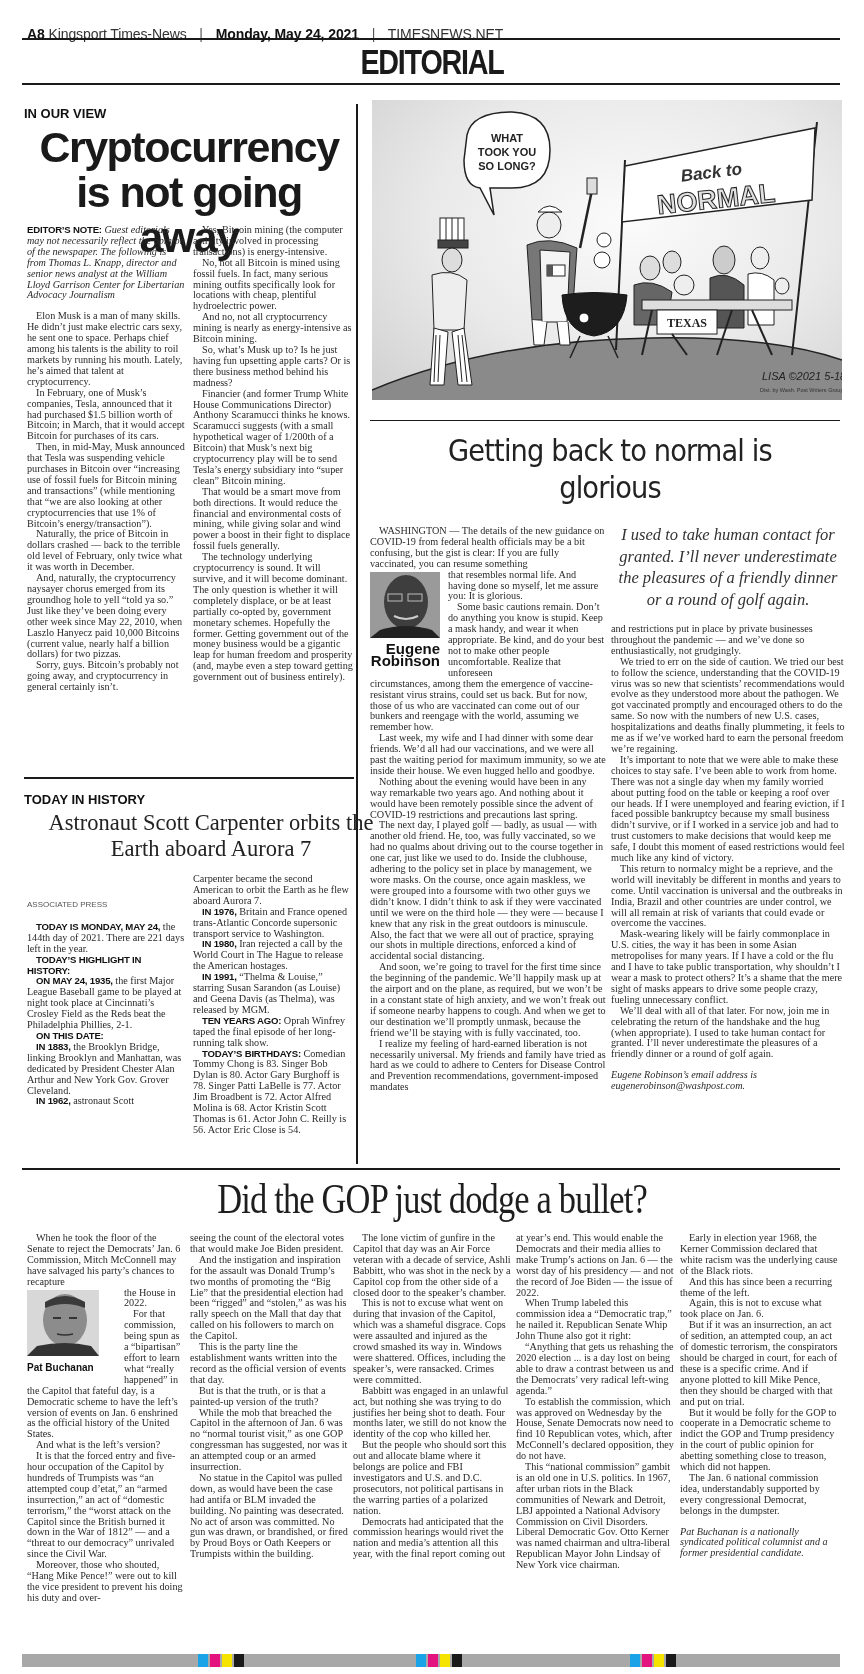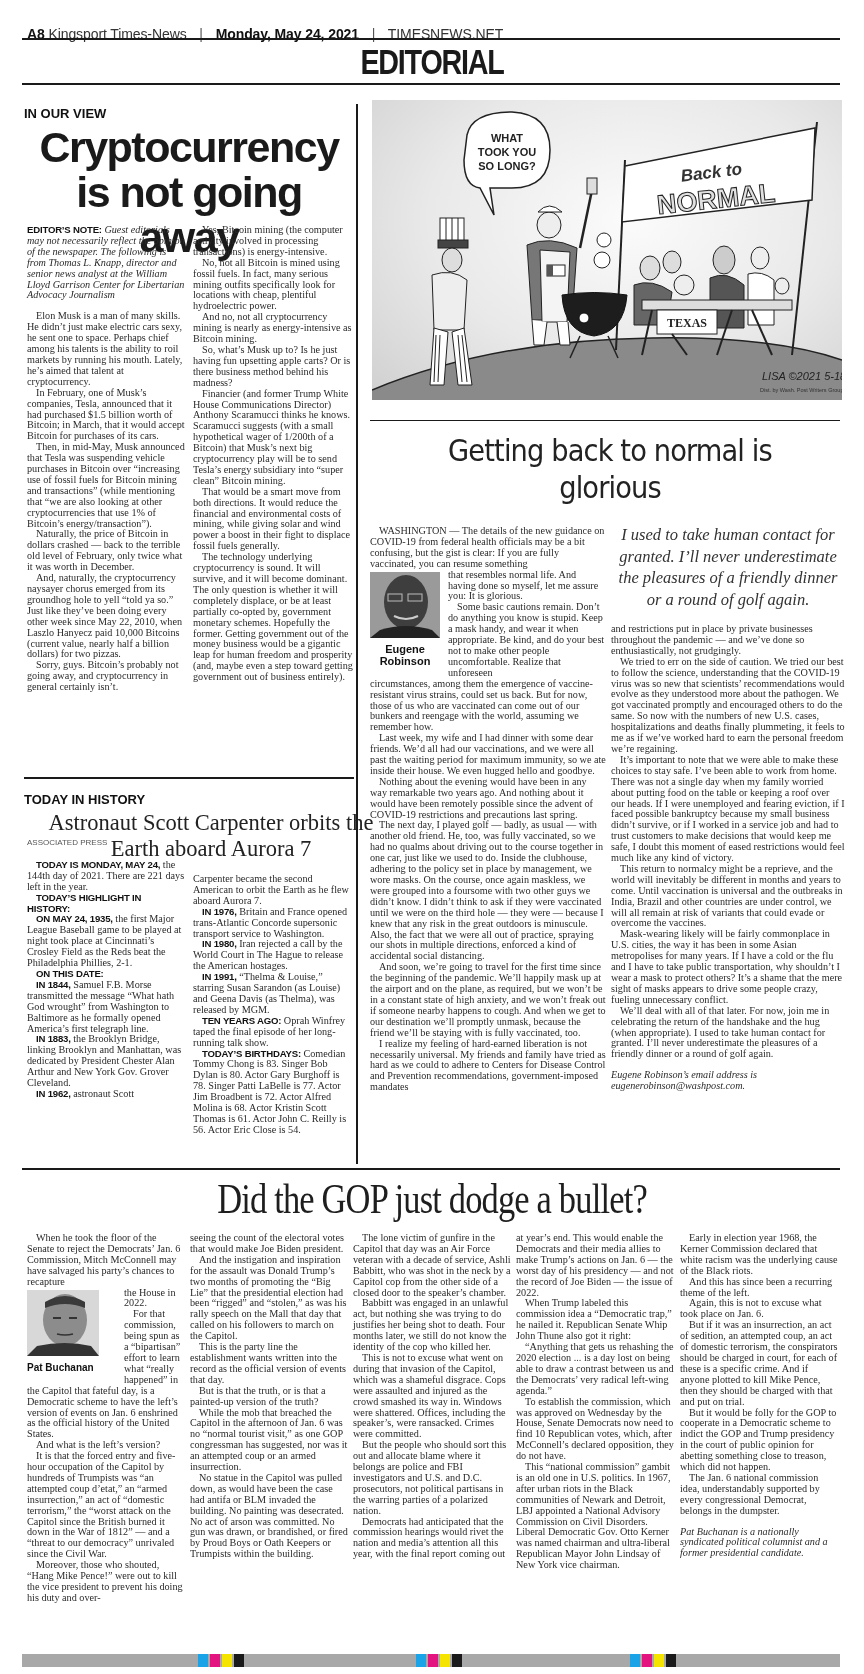--- a/index.html
+++ b/index.html
@@ -61,21 +61,21 @@
     left: 612px; width: 232px; top: 524px; text-align: center;
     font-family: "Liberation Serif", serif; font-style: italic;
     font-size: 16.5px; line-height: 21.5px; color: #333;
   }
   .mug {
     background: linear-gradient(160deg, #8a8a8a, #3f3f3f 60%, #2a2a2a);
     overflow: hidden;
   }
   .mugname {
     font-family: "Liberation Sans", sans-serif; font-weight: bold;
-    font-size: 11px; line-height: 12px; color: #111; text-align: center;
+    font-size: 15px; line-height: 12px; color: #111; text-align: right;
   }
   .gop-head {
     left: 0; width: 864px; top: 1176px; text-align: center;
     font-family: "Liberation Serif", serif; font-size: 42px;
     line-height: 46px; color: #1e1e1e; letter-spacing: -1px;
     transform: scaleX(0.82);
   }
   .bottombar { left: 22px; top: 1654px; width: 818px; height: 13px; background: #a8a8a8; }
   .swatch { position: absolute; top: 0; width: 10px; height: 13px; }
 </style>
@@ -116,27 +116,26 @@
   <p>That would be a smart move from both directions. It would reduce the financial and environmental costs of mining, while giving solar and wind power a boost in their fight to displace fossil fuels generally.</p>
   <p>The technology underlying cryptocurrency is sound. It will survive, and it will become dominant. The only question is whether it will completely displace, or be at least partially co-opted by, government monetary schemes. Hopefully the former. Getting government out of the money business would be a gigantic leap for human freedom and prosperity (and, maybe even a step toward getting government out of business entirely).</p>
 </div>
 <div class="abs rule" style="left:24px;top:777px;width:330px;"></div>
 
 <div class="abs vrule" style="left:356px;top:104px;height:1060px;"></div>
 
 <div class="abs kicker" style="left:24px;width:330px;top:792px;font-size:13px;">TODAY IN HISTORY</div>
 <div class="abs" style="left:24px;width:330px;top:810px;text-align:center;font-family:'Liberation Serif',serif;font-size:22.5px;line-height:26px;color:#222;margin-left:22px;">Astronaut Scott Carpenter orbits the Earth aboard Aurora 7</div>
 
-<div class="abs txt" style="left:27px;top:838px;width:158px;">
+<div class="abs txt" style="left:27px;top:900px;width:158px;">
   <p class="noind" style="font-family:'Liberation Sans',sans-serif;font-size:8px;color:#555;margin-bottom:11px;">ASSOCIATED PRESS</p>
   <p><span class="lbl">TODAY IS MONDAY, MAY 24,</span><span> the 144th day of 2021. There are 221 days left in the year.</span></p>
   <p><span class="lbl">TODAY’S HIGHLIGHT IN HISTORY:</span></p>
   <p><span class="lbl">ON MAY 24, 1935,</span><span> the first Major League Baseball game to be played at night took place at Cincinnati’s Crosley Field as the Reds beat the Philadelphia Phillies, 2-1.</span></p>
   <p><span class="lbl">ON THIS DATE:</span></p>
-  <p><span class="lbl">IN 1844,</span><span> Samuel F.B. Morse transmitted the message “What hath God wrought” from Washington to Baltimore as he formally opened America’s first telegraph line.</span></p>
   <p><span class="lbl">IN 1883,</span><span> the Brooklyn Bridge, linking Brooklyn and Manhattan, was dedicated by President Chester Alan Arthur and New York Gov. Grover Cleveland.</span></p>
   <p><span class="lbl">IN 1962,</span><span> astronaut Scott</span></p>
 </div>
 <div class="abs txt" style="left:193px;top:874px;width:160px;">
   <p class="noind">Carpenter became the second American to orbit the Earth as he flew aboard Aurora 7.</p>
   <p><span class="lbl">IN 1976,</span><span> Britain and France opened trans-Atlantic Concorde supersonic transport service to Washington.</span></p>
   <p><span class="lbl">IN 1980,</span><span> Iran rejected a call by the World Court in The Hague to release the American hostages.</span></p>
   <p><span class="lbl">IN 1991,</span><span> “Thelma &amp; Louise,” starring Susan Sarandon (as Louise) and Geena Davis (as Thelma), was released by MGM.</span></p>
   <p><span class="lbl">TEN YEARS AGO:</span><span> Oprah Winfrey taped the final episode of her long-running talk show.</span></p>
   <p><span class="lbl">TODAY’S BIRTHDAYS:</span><span>  Comedian Tommy Chong is 83. Singer Bob Dylan is 80. Actor Gary Burghoff is 78. Singer Patti LaBelle is 77. Actor Jim Broadbent is 72. Actor Alfred Molina is 68. Actor Kristin Scott Thomas is 61.  Actor John C. Reilly is 56. Actor Eric Close is 54.</span></p>
@@ -297,22 +296,22 @@
   <p class="noind">seeing the count of the electoral votes that would make Joe Biden president.</p>
   <p>And the instigation and inspiration for the assault was Donald Trump’s two months of promoting the “Big Lie” that the presidential election had been “rigged” and “stolen,” as was his rally speech on the Mall that day that called on his followers to march on the Capitol.</p>
   <p>This is the party line the establishment wants written into the record as the official version of events that day.</p>
   <p>But is that the truth, or is that a painted-up version of the truth?</p>
   <p>While the mob that breached the Capitol in the afternoon of Jan. 6 was no “normal tourist visit,” as one GOP congressman has suggested, nor was it an attempted coup or an armed insurrection.</p>
   <p>No statue in the Capitol was pulled down, as would have been the case had antifa or BLM invaded the building. No painting was desecrated. No act of arson was committed. No gun was drawn, or brandished, or fired by Proud Boys or Oath Keepers or Trumpists within the building.</p>
 </div>
 
 <div class="abs txt" style="left:353px;top:1233px;width:158px;">
   <p>The lone victim of gunfire in the Capitol that day was an Air Force veteran with a decade of service, Ashli Babbitt, who was shot in the neck by a Capitol cop from the other side of a closed door to the speaker’s chamber.</p>
+  <p>This is not to excuse what went on during that invasion of the Capitol, which was a shameful disgrace. Cops were assaulted and injured as the crowd smashed its way in. Windows were shattered. Offices, including the speaker’s, were ransacked. Crimes were committed.</p>
   <p>Babbitt was engaged in an unlawful act, but nothing she was trying to do justifies her being shot to death. Four months later, we still do not know the identity of the cop who killed her.</p>
-  <p>This is not to excuse what went on during that invasion of the Capitol, which was a shameful disgrace. Cops were assaulted and injured as the crowd smashed its way in. Windows were shattered. Offices, including the speaker’s, were ransacked. Crimes were committed.</p>
   <p>But the people who should sort this out and allocate blame where it belongs are police and FBI investigators and U.S. and D.C. prosecutors, not political partisans in the warring parties of a polarized nation.</p>
   <p>Democrats had anticipated that the commission hearings would rivet the nation and media’s attention all this year, with the final report coming out</p>
 </div>
 
 <div class="abs txt" style="left:516px;top:1233px;width:158px;">
   <p class="noind">at year’s end. This would enable the Democrats and their media allies to make Trump’s actions on Jan. 6 — the worst day of his presidency — and not the record of Joe Biden — the issue of 2022.</p>
   <p>When Trump labeled this commission idea a “Democratic trap,” he nailed it. Republican Senate Whip John Thune also got it right:</p>
   <p>“Anything that gets us rehashing the 2020 election ... is a day lost on being able to draw a contrast between us and the Democrats’ very radical left-wing agenda.”</p>
   <p>To establish the commission, which was approved on Wednesday by the House, Senate Democrats now need to find 10 Republican votes, which, after McConnell’s declared opposition, they do not have.</p>
   <p>This “national commission” gambit is an old one in U.S. politics. In 1967, after urban riots in the Black communities of Newark and Detroit, LBJ appointed a National Advisory Commission on Civil Disorders. Liberal Democratic Gov. Otto Kerner was named chairman and ultra-liberal Republican Mayor John Lindsay of New York vice chairman.</p>

